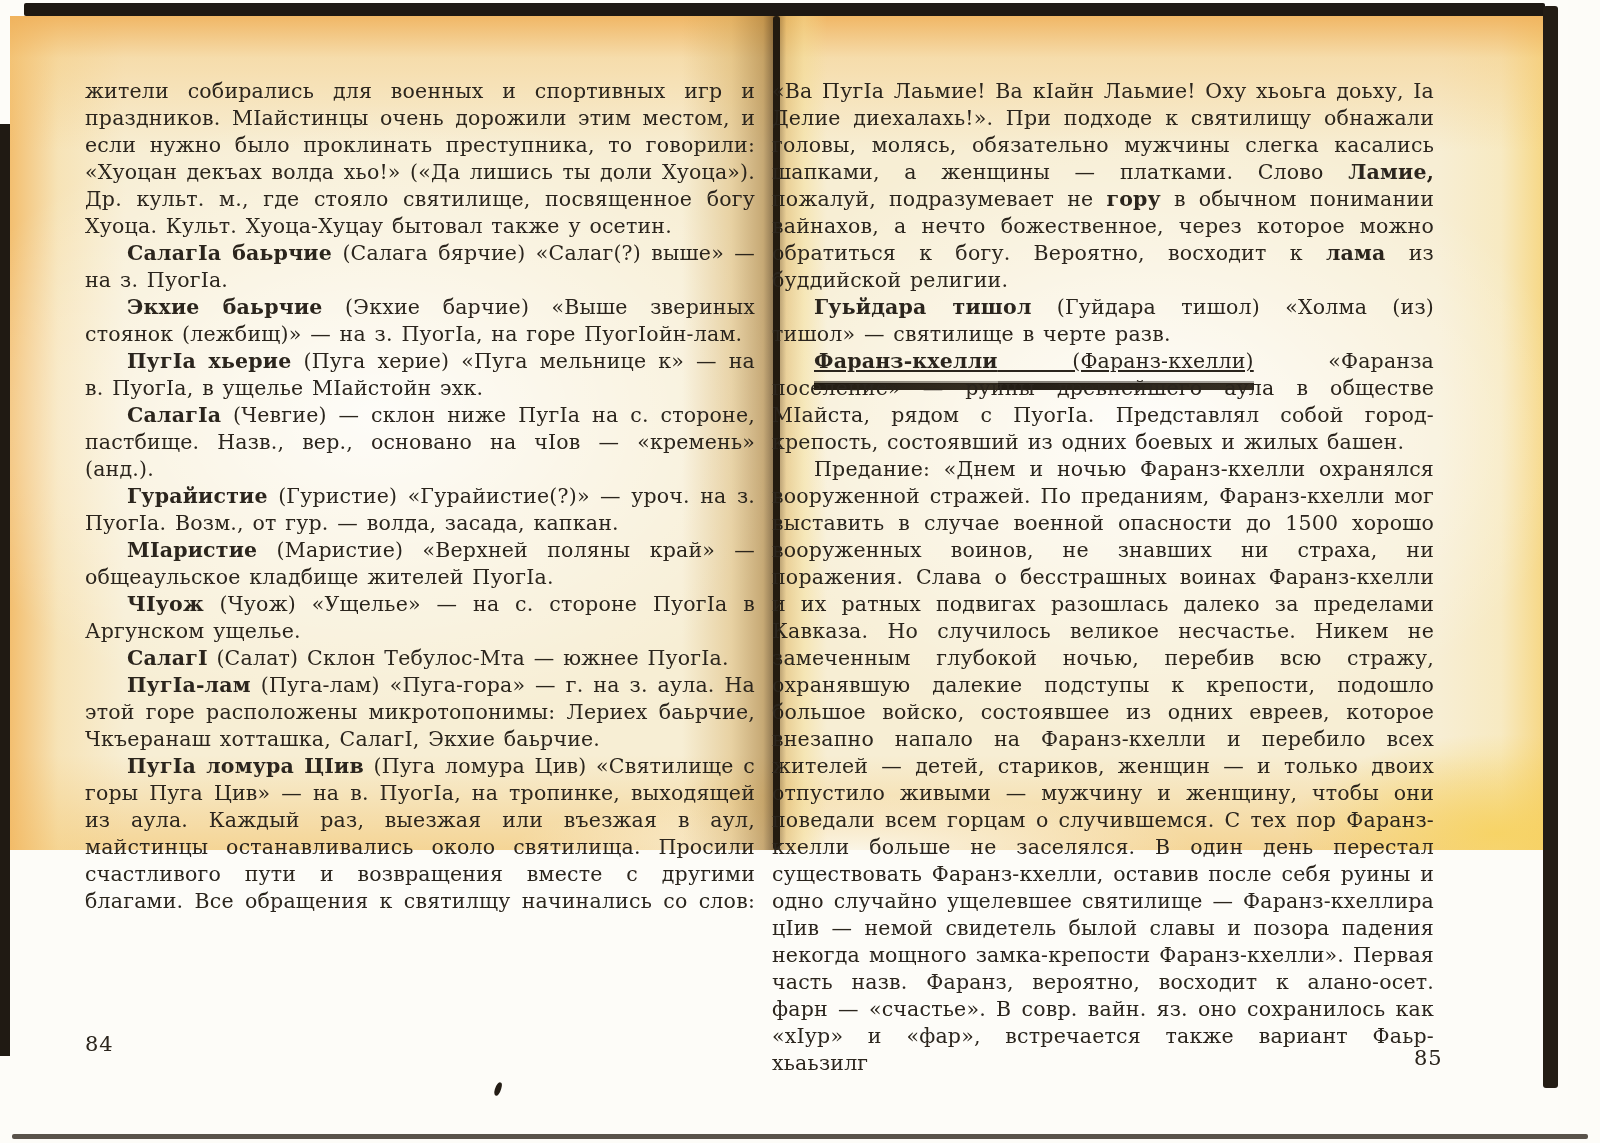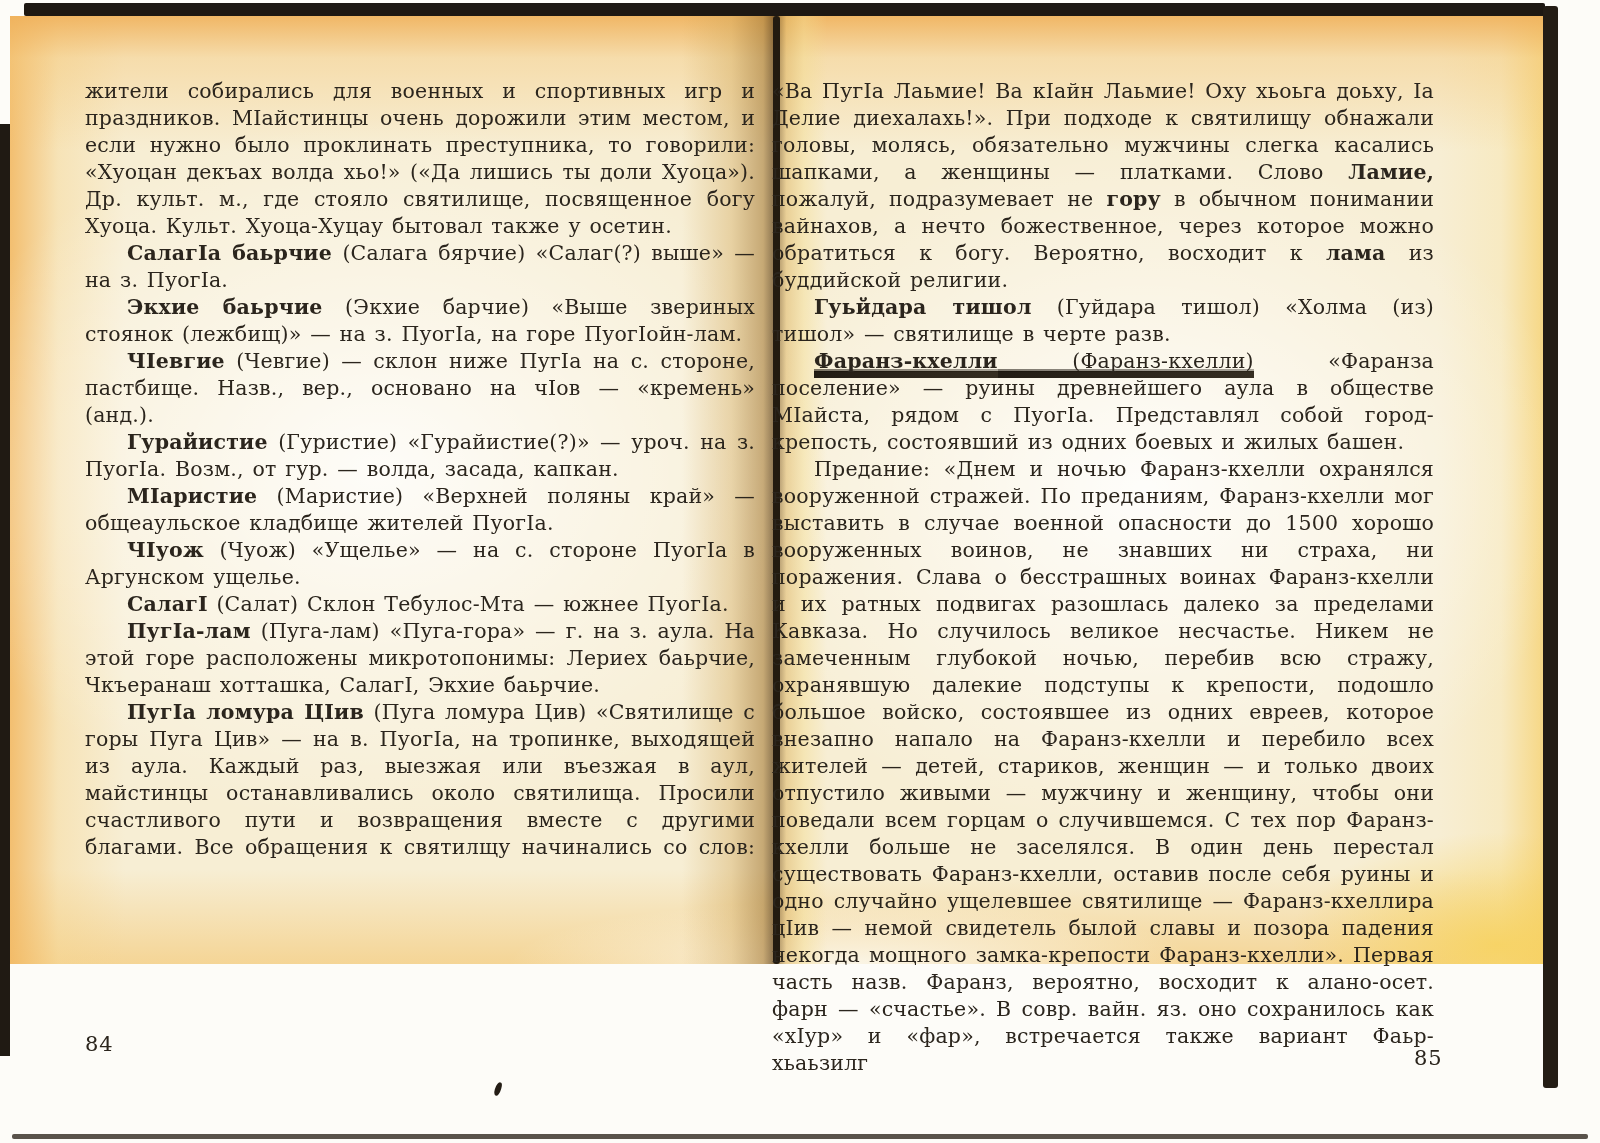--- a/index.html
+++ b/index.html
@@ -12,21 +12,21 @@
 
   
   .frame { position:absolute; }
   .frame-top    { left:24px; top:3px;   width:1521px; height:13px; background:#1e1812; border-radius:2px; }
   .frame-right  { left:1543px; top:6px; width:15px;  height:1082px; background:#241d15; border-radius:3px; }
   .frame-left   { left:0;  top:124px;   width:10px;  height:932px;  background:#201a13; }
   .frame-bottom { left:12px; top:1134px; width:1576px; height:5px;  background:#59534b; border-radius:2px; }
 
   
   .paper {
-    position:absolute; left:10px; top:16px; width:1533px; height:948px;
+    position:absolute; left:10px; top:16px; width:1533px; height:834px;
     background-color:#f7eed4;
     background-image:
       radial-gradient(ellipse 40% 50% at 24% 48%, rgba(255,255,255,0.85), rgba(255,255,255,0) 75%),
       radial-gradient(ellipse 38% 50% at 74% 50%, rgba(255,255,255,0.9), rgba(255,255,255,0) 75%),
       radial-gradient(ellipse 16% 14% at 97% 98%, rgba(247,210,92,0.85), rgba(247,210,92,0) 85%),
       radial-gradient(ellipse 30% 9% at 55% 100%, rgba(251,247,235,0.95), rgba(251,247,235,0) 75%),
       linear-gradient(180deg, rgba(240,178,92,0.92), rgba(244,199,122,0.45) 42px, rgba(244,199,122,0) 135px),
       linear-gradient(90deg,  rgba(242,184,98,0.88), rgba(246,212,142,0.42) 48px, rgba(246,212,142,0) 115px),
       linear-gradient(270deg, rgba(246,208,108,0.75), rgba(248,226,160,0.35) 42px, rgba(248,226,160,0) 105px),
       linear-gradient(0deg,   rgba(243,196,108,0.6), rgba(243,196,108,0) 95px);
@@ -56,24 +56,25 @@
     color:#2b251d;
     text-align:justify;
     letter-spacing:0.2px; word-spacing:2px;
   }
   .text-col p.indent { text-indent:42px; }
   .text-col p.cont { text-align-last:justify; }
   .b { font-weight:bold; }
   .i { }
   
   .u {
-    padding-bottom:5px;
+    padding-bottom:17px;
     background:
       linear-gradient(91deg, rgba(23,17,9,0.95), rgba(32,24,12,0.9)) left bottom / 100% 7px no-repeat,
       linear-gradient(89deg, rgba(23,17,9,0.55), rgba(23,17,9,0.35)) left calc(100% - 6px) / 100% 3px no-repeat;
+    text-decoration: underline;
   }
 
   .page-num { position:absolute; font-size:21px; color:#2b251d; letter-spacing:1px; }
   .num-left  { left:75px;   top:1016px;text-align:center; }
   .num-right { left:1404px; top:1030px; }
 
   .ink-mark {
     position:absolute; left:485px; top:1066px; width:6px; height:14px;
     background:#241d15; border-radius:60% 40% 55% 45%;
     transform:rotate(16deg);
@@ -90,21 +91,22 @@
 
   <div class="paper">
     <div class="gutter-shade"></div>
     <div class="gutter-line"></div>
 
     <div>
       <div class="text-col col-left" id="left-col">
           <p class=""><span class="">жители собирались для военных и спортивных игр и праздников. МIайстинцы очень дорожили этим местом, и если нужно было проклинать преступника, то говорили: «Хуоцан декъах волда хьо!» («Да лишись ты доли Хуоца»). Др. культ. м., где стояло святилище, посвященное богу Хуоца. Культ. Хуоца-Хуцау бытовал также у осетин.</span></p>
           <p class="indent"><span class="b">СалагIа баьрчие</span><span class=""> (Салага бярчие) «Салаг(?) выше» — на з. ПуогIа.</span></p>
           <p class="indent"><span class="b">Экхие баьрчие</span><span class=""> (Экхие барчие) «Выше звериных стоянок (лежбищ)» — на з. ПуогIа, на горе ПуогIойн-лам.</span></p>
-          <p class="indent"><span class="b">ЧIевгие</span><span class=""> (Чевгие) — склон ниже ПугIа на с. стороне, пастбище. Назв., вер., основано на </span><span class="i">чIов</span><span class=""> — «кремень» (анд.).</span></p>
+          <p class="indent"><span class="b">ПугIа хьерие</span><span class=""> (Пуга херие) «Пуга мельнице к» — на в. ПуогIа, в ущелье МIайстойн эхк.</span></p>
+          <p class="indent"><span class="b">СалагIа</span><span class=""> (Чевгие) — склон ниже ПугIа на с. стороне, пастбище. Назв., вер., основано на </span><span class="i">чIов</span><span class=""> — «кремень» (анд.).</span></p>
           <p class="indent"><span class="b">Гурайистие</span><span class=""> (Гуристие) «Гурайистие(?)» — уроч. на з. ПуогIа. Возм., от </span><span class="i">гур.</span><span class=""> — волда, засада, капкан.</span></p>
           <p class="indent"><span class="b">МIаристие</span><span class=""> (Маристие) «Верхней поляны край» — общеаульское кладбище жителей ПуогIа.</span></p>
           <p class="indent"><span class="b">ЧIуож</span><span class=""> (Чуож) «Ущелье» — на с. стороне ПуогIа в Аргунском ущелье.</span></p>
           <p class="indent"><span class="b">СалагI</span><span class=""> (Салат) Склон Тебулос-Мта — южнее ПуогIа.</span></p>
           <p class="indent"><span class="b">ПугIа-лам</span><span class=""> (Пуга-лам) «Пуга-гора» — г. на з. аула. На этой горе расположены микротопонимы: Лериех баьрчие, Чкъеранаш хотташка, СалагI, Экхие баьрчие.</span></p>
           <p class="indent cont"><span class="b">ПугIа ломура ЦIив</span><span class=""> (Пуга ломура Цив) «Святилище с горы Пуга Цив» — на в. ПуогIа, на тропинке, выходящей из аула. Каждый раз, выезжая или въезжая в аул, майстинцы останавливались около святилища. Просили счастливого пути и возвращения вместе с другими благами. Все обращения к святилщу начинались со слов:</span></p>
         </div>
       <div class="page-num num-left">84</div>
     </div>
 

